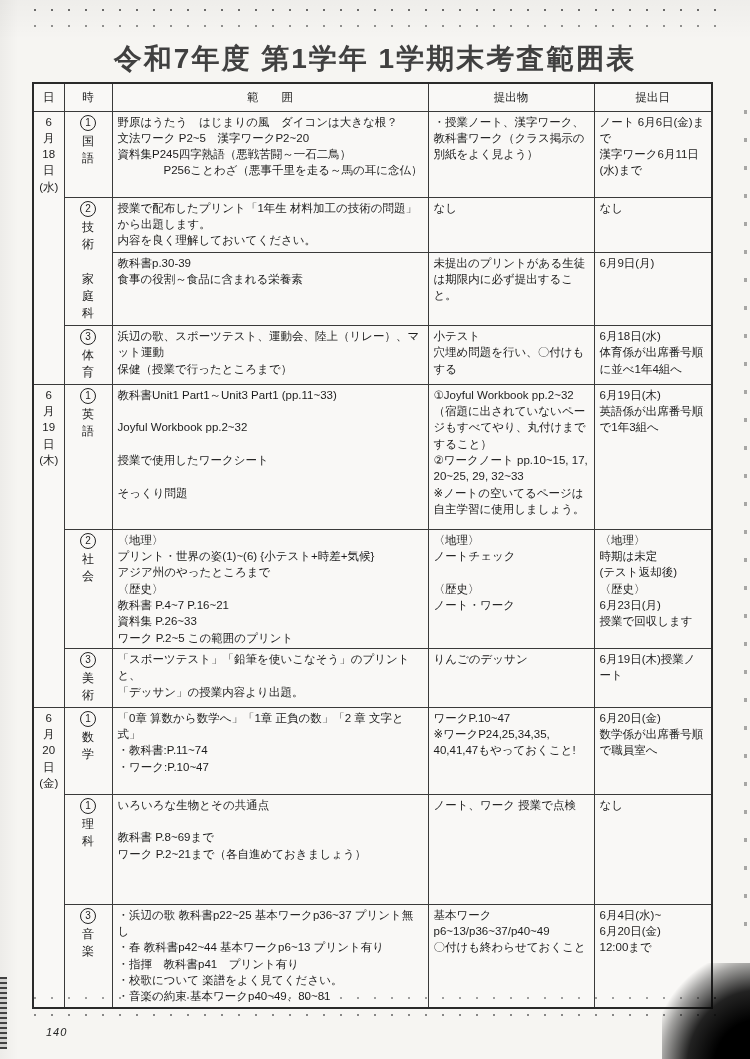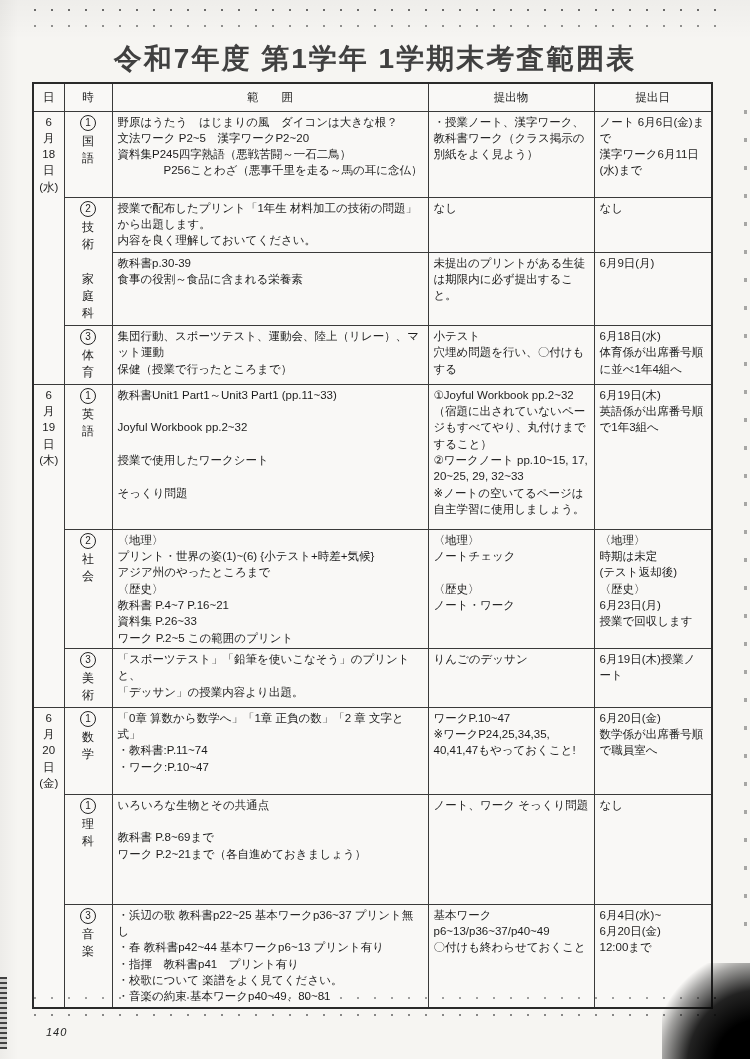--- a/index.html
+++ b/index.html
@@ -138,21 +138,21 @@
   <tr style="height:72px">
     <td class="c-range">教科書p.30-39
 食事の役割～食品に含まれる栄養素</td>
     <td class="c-sub">未提出のプリントがある生徒は期限内に必ず提出すること。</td>
     <td class="c-due">6月9日(月)</td>
   </tr>
 
   <tr style="height:48px">
     <td class="c-period"><span class="circ">3</span><div class="subj">体
 育</div></td>
-    <td class="c-range">集団行動、スポーツテスト、運動会、陸上（リレー）、マット運動
+    <td class="c-range">浜辺の歌、スポーツテスト、運動会、陸上（リレー）、マット運動
 保健（授業で行ったところまで）</td>
     <td class="c-sub">小テスト
 穴埋め問題を行い、〇付けもする</td>
     <td class="c-due">6月18日(水)
 体育係が出席番号順に並べ1年4組へ</td>
   </tr>
 
   <tr style="height:145px">
     <td class="c-day" rowspan="3">6
 月
@@ -225,21 +225,21 @@
 数学係が出席番号順で職員室へ</td>
   </tr>
 
   <tr style="height:110px">
     <td class="c-period"><span class="circ">1</span><div class="subj">理
 科</div></td>
     <td class="c-range">いろいろな生物とその共通点
 
 教科書 P.8~69まで
 ワーク P.2~21まで（各自進めておきましょう）</td>
-    <td class="c-sub">ノート、ワーク そっくり問題</td>
+    <td class="c-sub">ノート、ワーク 授業で点検</td>
     <td class="c-due">なし</td>
   </tr>
 
   <tr style="height:98px">
     <td class="c-period"><span class="circ">3</span><div class="subj">音
 楽</div></td>
     <td class="c-range">・浜辺の歌 教科書p22~25 基本ワークp36~37 プリント無し
 ・春 教科書p42~44 基本ワークp6~13 プリント有り
 ・指揮　教科書p41　プリント有り
 ・校歌について 楽譜をよく見てください。

